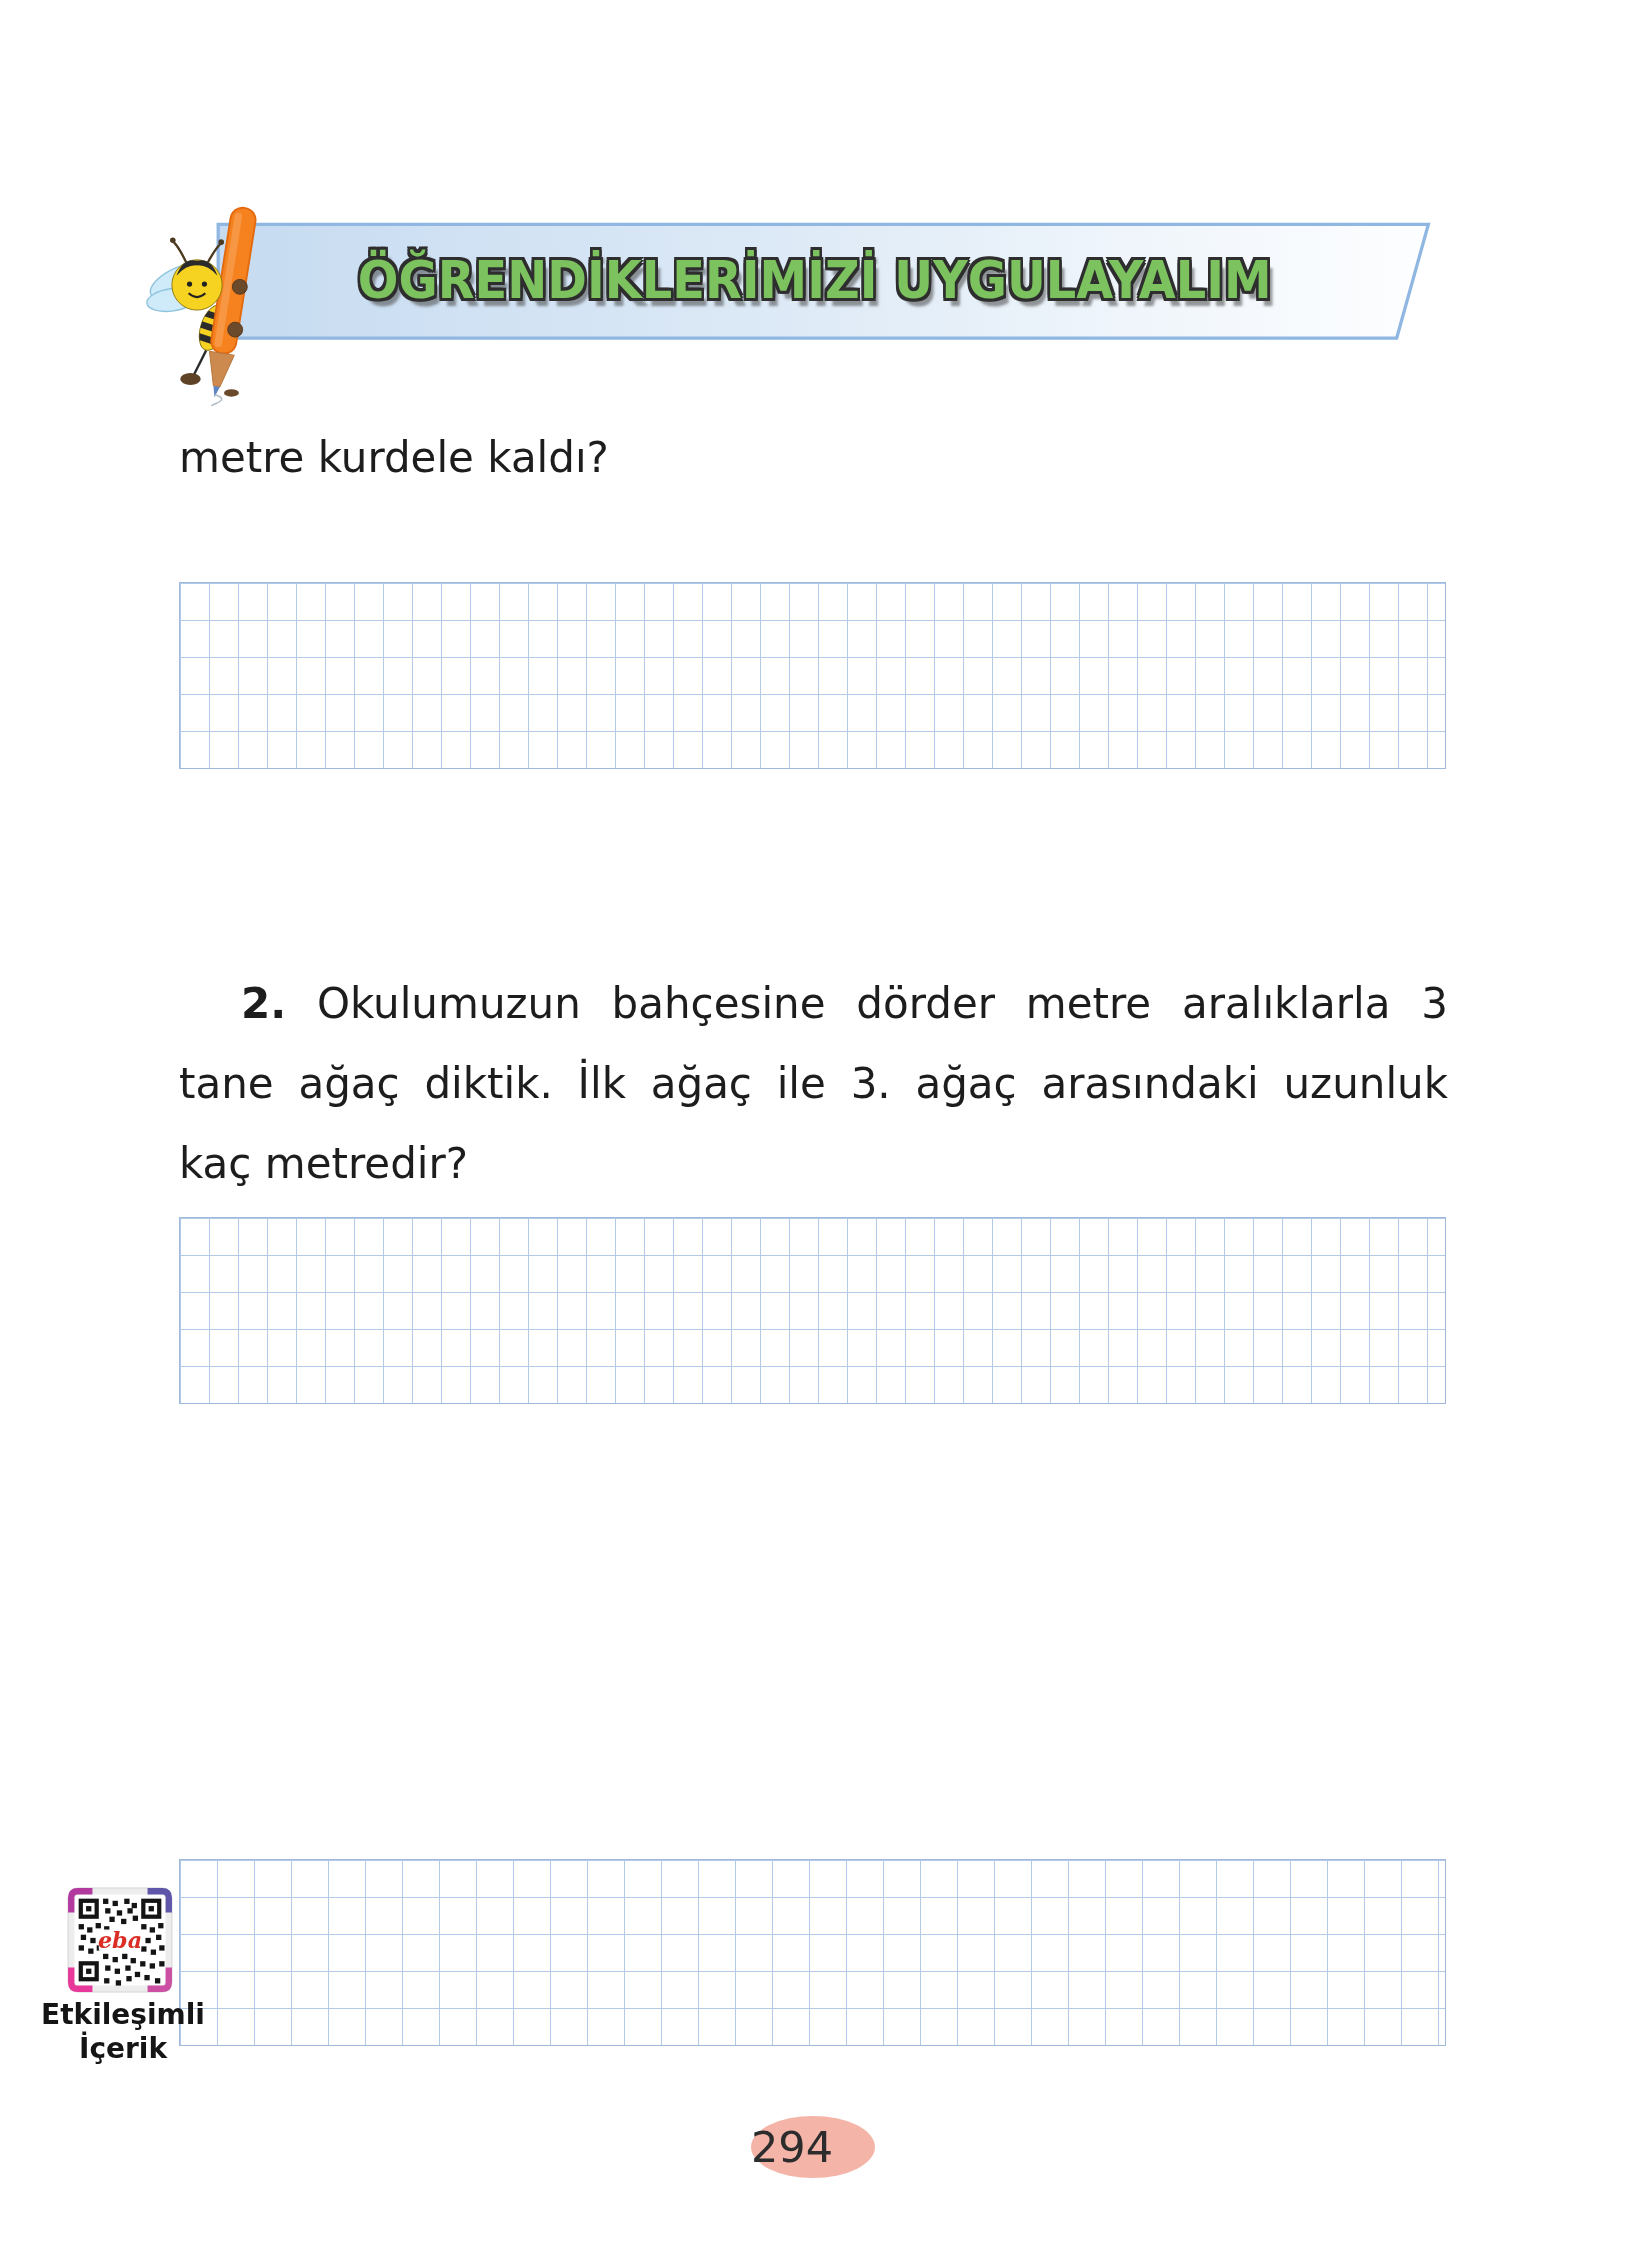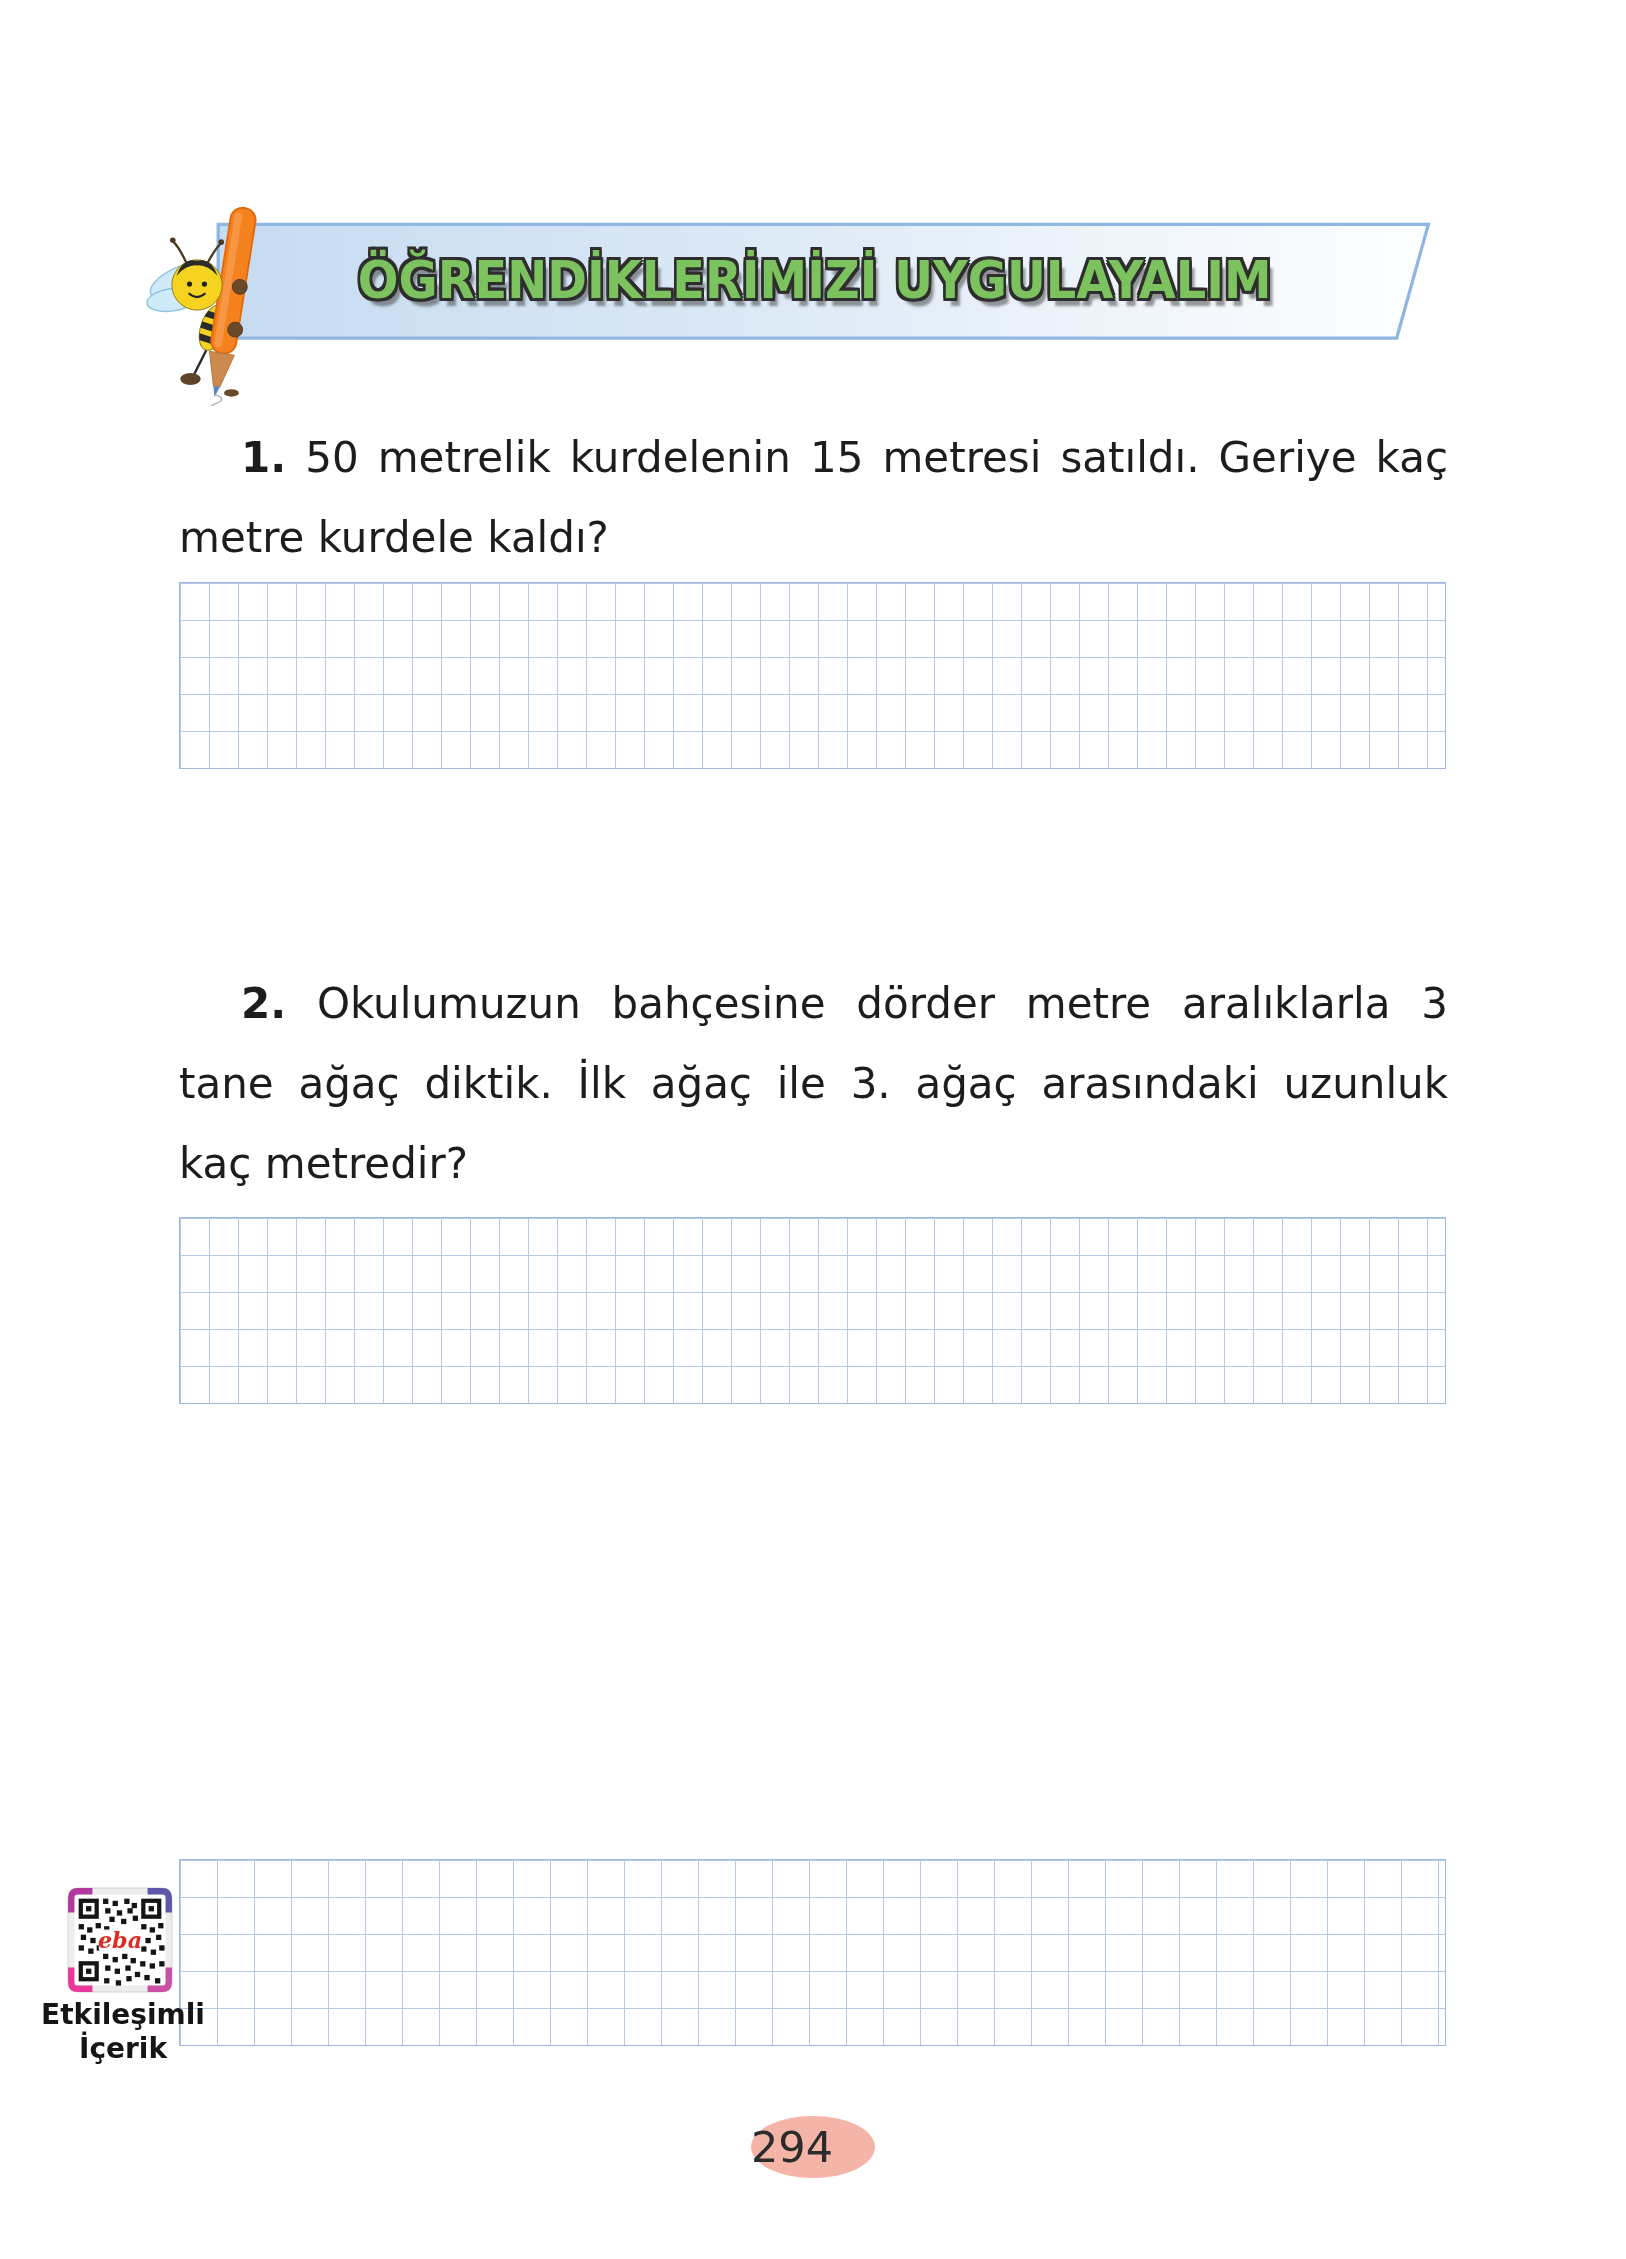--- a/index.html
+++ b/index.html
@@ -129,24 +129,20 @@
     </g>
 
     <circle cx="121" cy="104" r="8" fill="#6b4a2b" stroke="#54371d"></circle>
     <circle cx="116" cy="150" r="8" fill="#6b4a2b" stroke="#54371d"></circle>
 
     <ellipse cx="112" cy="218" rx="8" ry="4" fill="#6b4a2b"></ellipse>
     <path d="M94 220 q14 4 2 9 q-14 5 6 9" stroke="#aeb8c2" stroke-width="1.6" fill="none"></path>
   </svg>
 
   <div class="problem" id="problem-1">
-    <div class="pline justify indent">
-      <span class="pnum">1.</span>
-      <span>50 metrelik kurdelenin 15 metresi satıldı. Geriye kaç</span>
-    </div>
     <div class="pline">
       <span>metre kurdele kaldı?</span>
     </div>
   </div>
   <div class="grid" id="grid-1"></div>
 
   <div class="problem" id="problem-2">
     <div class="pline justify indent">
       <span class="pnum">2.</span>
       <span>Okulumuzun bahçesine dörder metre aralıklarla 3</span>

